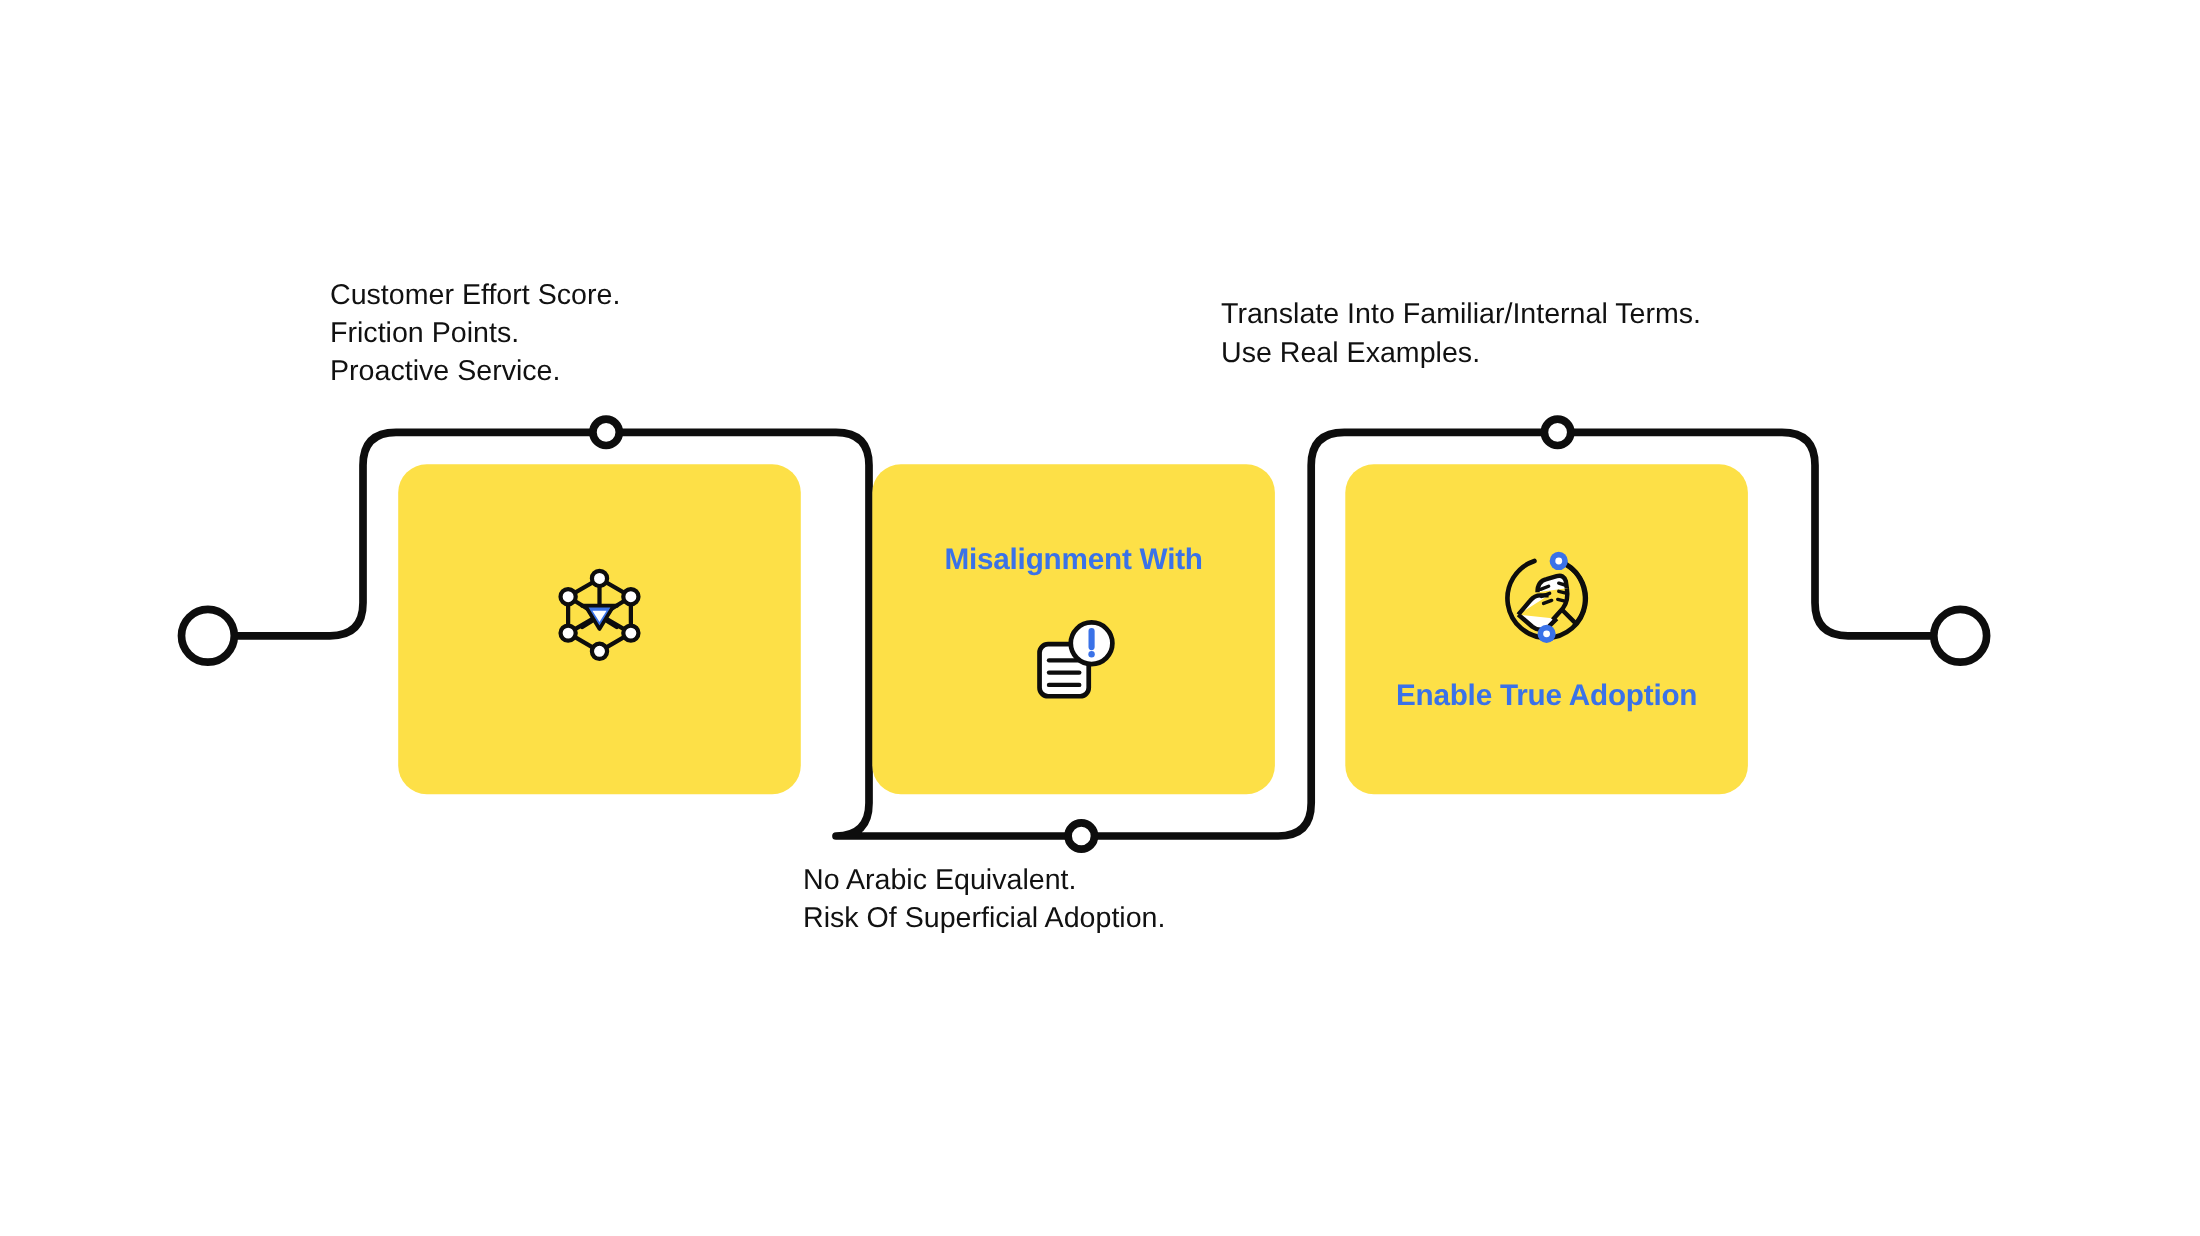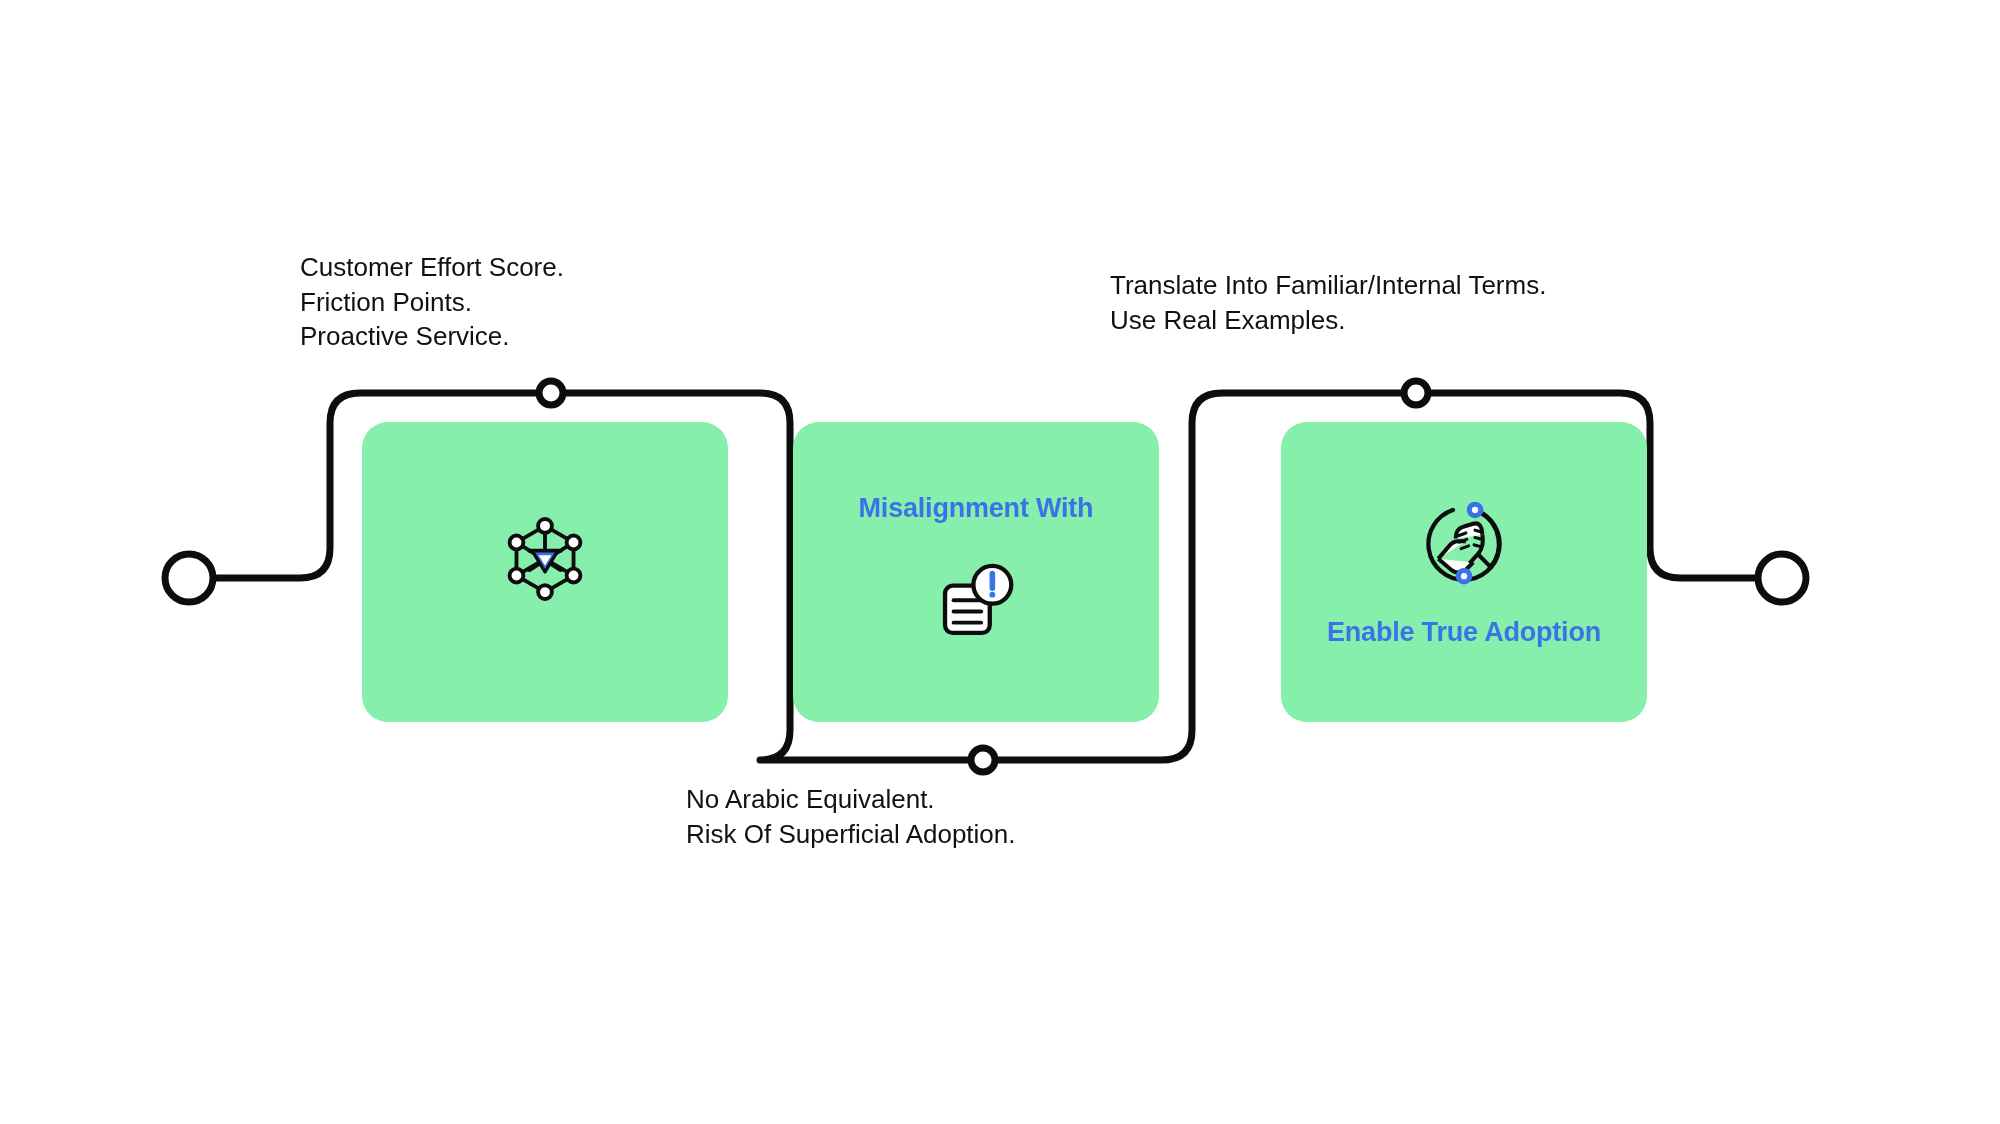--- a/index.html
+++ b/index.html
@@ -11,31 +11,31 @@
     overflow:hidden;
   }
   #stage{position:relative;width:2000px;height:1124px;background:#ffffff;}
 
   
   #connectors{position:absolute;left:0;top:0;width:2000px;height:1124px;}
 
   
   .card{
     position:absolute;
-    background:#86efac;
+    background:#fde047;
     border-radius:26px;
     display:flex;
     flex-direction:column;
     align-items:center;
     justify-content:center;
     box-sizing:border-box;
   }
   .card-1{left:362px;top:422px;width:366px;height:300px;}
   .card-2{left:793px;top:422px;width:366px;height:300px;}
-  .card-3{left:1281px;top:422px;width:366px;height:300px;}
+  .card-3{left:1223px;top:422px;width:366px;height:300px;}
 
   .card-inner{
     display:flex;flex-direction:column;align-items:center;justify-content:center;
     width:100%;
   }
   .card-2 .card-inner{flex-direction:column;}
 
   .card-title{
     color:#3a72e8;
     font-weight:bold;
@@ -55,21 +55,21 @@
   
   .note{
     position:absolute;
     color:#111111;
     font-size:26px;
     line-height:1.33;
     white-space:nowrap;
   }
   .note-left{left:300px;top:250px;width:440px;}
   .note-right{left:1110px;top:254px;width:750px;margin-top:14px;}
-  .note-bottom{left:686px;top:782px;width:500px;}
+  .note-bottom{left:730px;top:782px;width:500px;}
   .note div{display:block;}
 </style>
 </head>
 <body>
 
 <div id="stage">
 
   <svg id="connectors" viewBox="0 0 2000 1124">
     <g fill="none" stroke="#0d0d0d" stroke-width="7" stroke-linecap="round" stroke-linejoin="round">
 

